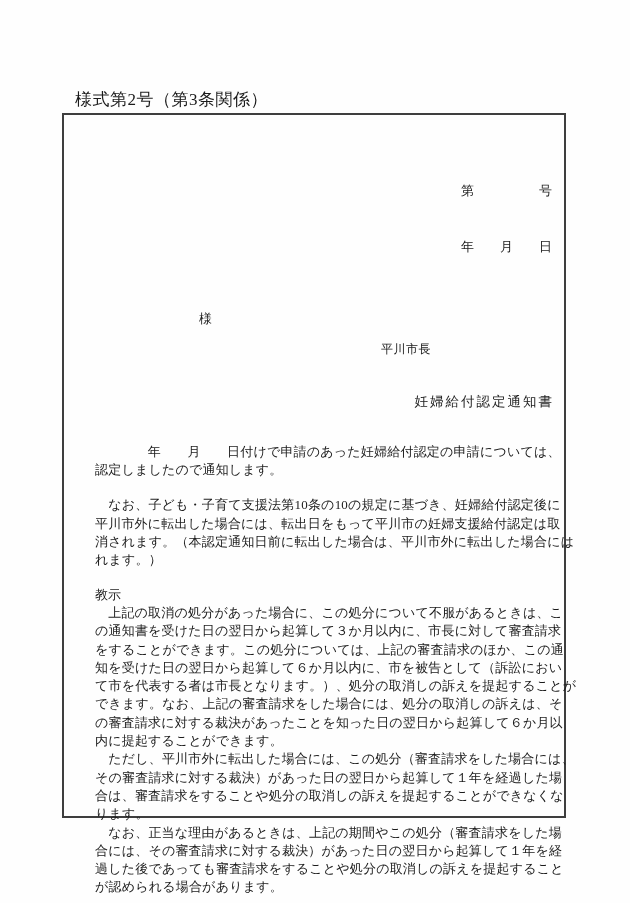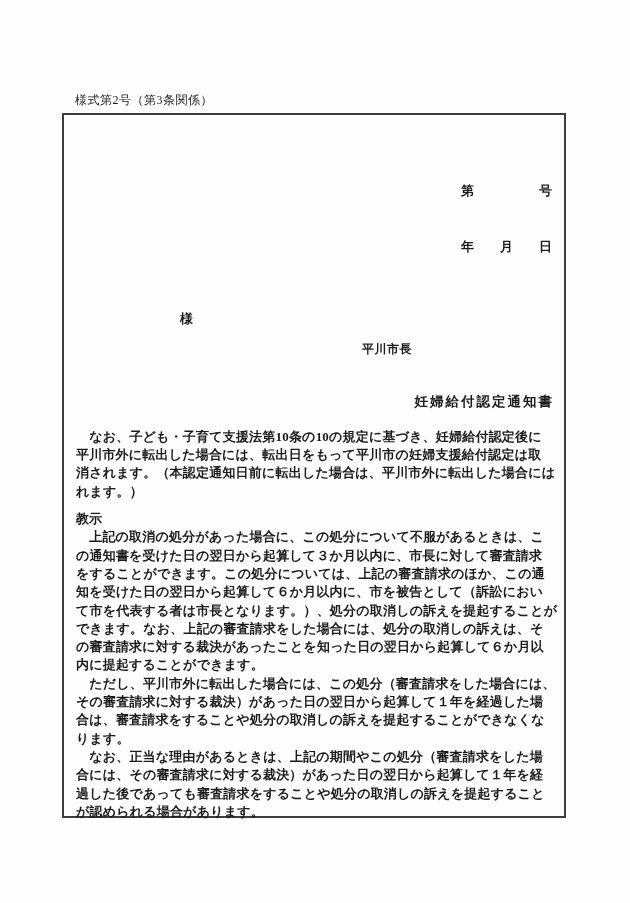--- a/index.html
+++ b/index.html
@@ -13,34 +13,33 @@
     height: 903px;
     background: #fefefe;
     font-family: "Liberation Serif", "DejaVu Serif", serif;
     color: #1b1b1b;
     overflow: hidden;
   }
   .form-label {
     position: absolute;
     left: 75px;
     top: 91px;
-    font-size: 12px;
+    font-size: 17px;
     line-height: 18px;
     letter-spacing: 0.5px;
   }
   .notice-box {
     position: absolute;
     left: 62px;
     top: 113px;
     width: 504px;
     height: 705px;
     border: 2px solid #3e3e3e;
     box-sizing: border-box;
-    padding: 0 10px 0 12px;
-    font-weight: bold;
+    padding: 0 10px 0 31px;
   }
   .doc-meta {
     padding-top: 30px;
     padding-right: 2px;
     text-align: right;
     font-size: 13px;
     line-height: 18.5px;
     white-space: pre;
   }
   .recipient {
@@ -68,21 +67,21 @@
     white-space: pre;
     letter-spacing: 0.2px;
   }
   .para-notify {
     margin-top: 32px;
   }
   .para-transfer {
     margin-top: 17px;
   }
   .kyoji-heading {
-    margin-top: 9px;
+    margin-top: 16px;
     font-size: 13px;
     line-height: 18.3px;
   }
 </style>
 </head>
 <body>
 
 <div class="page">
 
   <div class="form-label">様式第2号（第3条関係）</div>
@@ -93,20 +92,22 @@
       <div>第　　　　　号</div>
       <div>年　　月　　日</div>
     </div>
 
     <div class="recipient">様</div>
 
     <div class="sender">平川市長</div>
 
     <div class="doc-title">妊婦給付認定通知書</div>
 
+    <p class="para para-notify">　　　　年　　月　　日付けで申請のあった妊婦給付認定の申請については、
+認定しましたので通知します。</p>
 
     <p class="para para-transfer">　なお、子ども・子育て支援法第10条の10の規定に基づき、妊婦給付認定後に
 平川市外に転出した場合には、転出日をもって平川市の妊婦支援給付認定は取
 消されます。（本認定通知日前に転出した場合は、平川市外に転出した場合には
 れます。）</p>
 
 
     <div class="kyoji-heading">教示</div>
 
     <p class="para">　上記の取消の処分があった場合に、この処分について不服があるときは、こ

